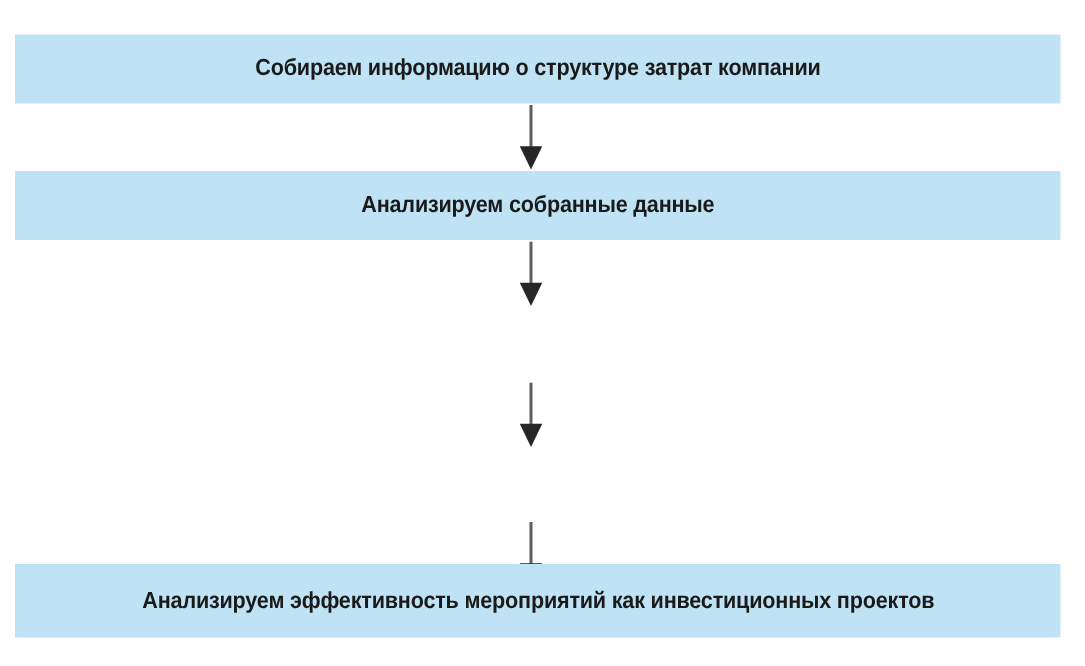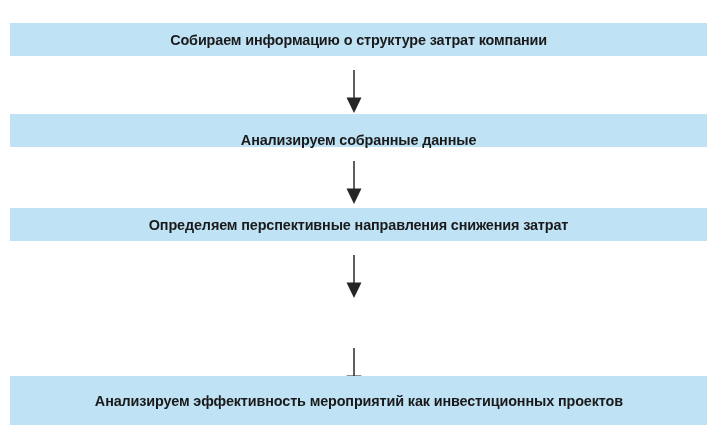--- a/index.html
+++ b/index.html
@@ -16,21 +16,21 @@
   #flowchart {
     position: relative;
     width: 723px;
     height: 444px;
     background: #ffffff;
   }
   .node-box {
     position: absolute;
     left: 10px;
     width: 697px;
-    height: 33px;
+    height: 46px;
     background: #bfe2f5;
     display: flex;
     align-items: center;
     justify-content: center;
     box-sizing: border-box;
   }
   .node-label {
     font-family: "Liberation Sans", "DejaVu Sans", sans-serif;
     font-size: 15.5px;
     font-weight: 600;
@@ -47,21 +47,21 @@
     left: 341px;
     width: 26px;
     height: 44px;
   }
   .connector svg {
     display: block;
   }
   
   .n0 { top: 23px; }
   .c0 { top: 70px; }
-  .n1 { top: 114px; align-items: flex-end; }
+  .n1 { top: 114px; }
   .c1 { top: 161px; }
   .n2 { top: 208px; }
   .c2 { top: 255px; }
   .n3 { top: 301px; }
   .c3 { top: 348px; }
   .n4 { top: 376px; height: 49px; }
 </style>
 </head>
 <body>
 
@@ -82,23 +82,20 @@
     <span class="node-label">Анализируем собранные данные</span>
   </div>
 
   <div class="connector c1">
     <svg width="26" height="44" viewBox="0 0 26 44">
       <line x1="13" y1="0" x2="13" y2="31" stroke="#5f5f5f" stroke-width="2"></line>
       <polygon points="13,43 5.5,27.5 20.5,27.5" fill="#262626"></polygon>
     </svg>
   </div>
 
-  <div class="node-box n2">
-    <span class="node-label">Определяем перспективные направления снижения затрат</span>
-  </div>
 
   <div class="connector c2">
     <svg width="26" height="44" viewBox="0 0 26 44">
       <line x1="13" y1="0" x2="13" y2="31" stroke="#5f5f5f" stroke-width="2"></line>
       <polygon points="13,43 5.5,27.5 20.5,27.5" fill="#262626"></polygon>
     </svg>
   </div>
 
 
   <div class="connector c3">

